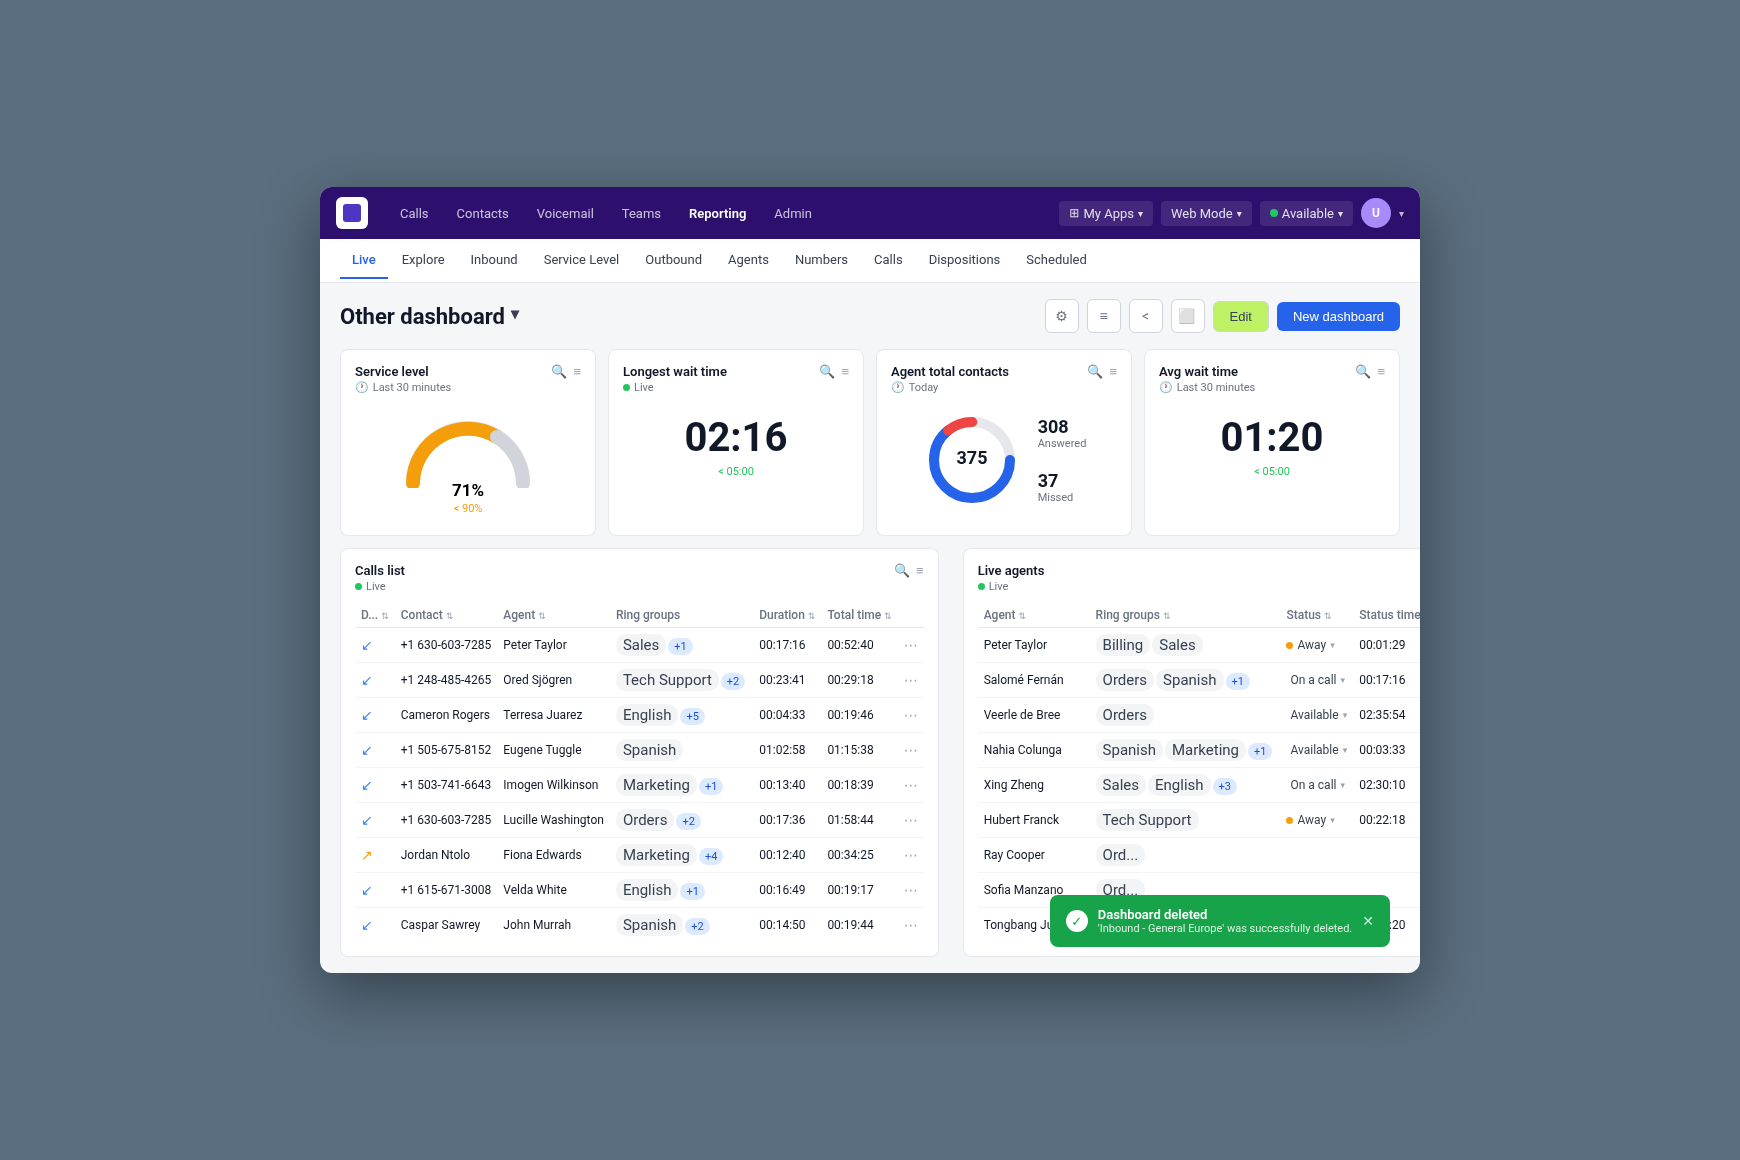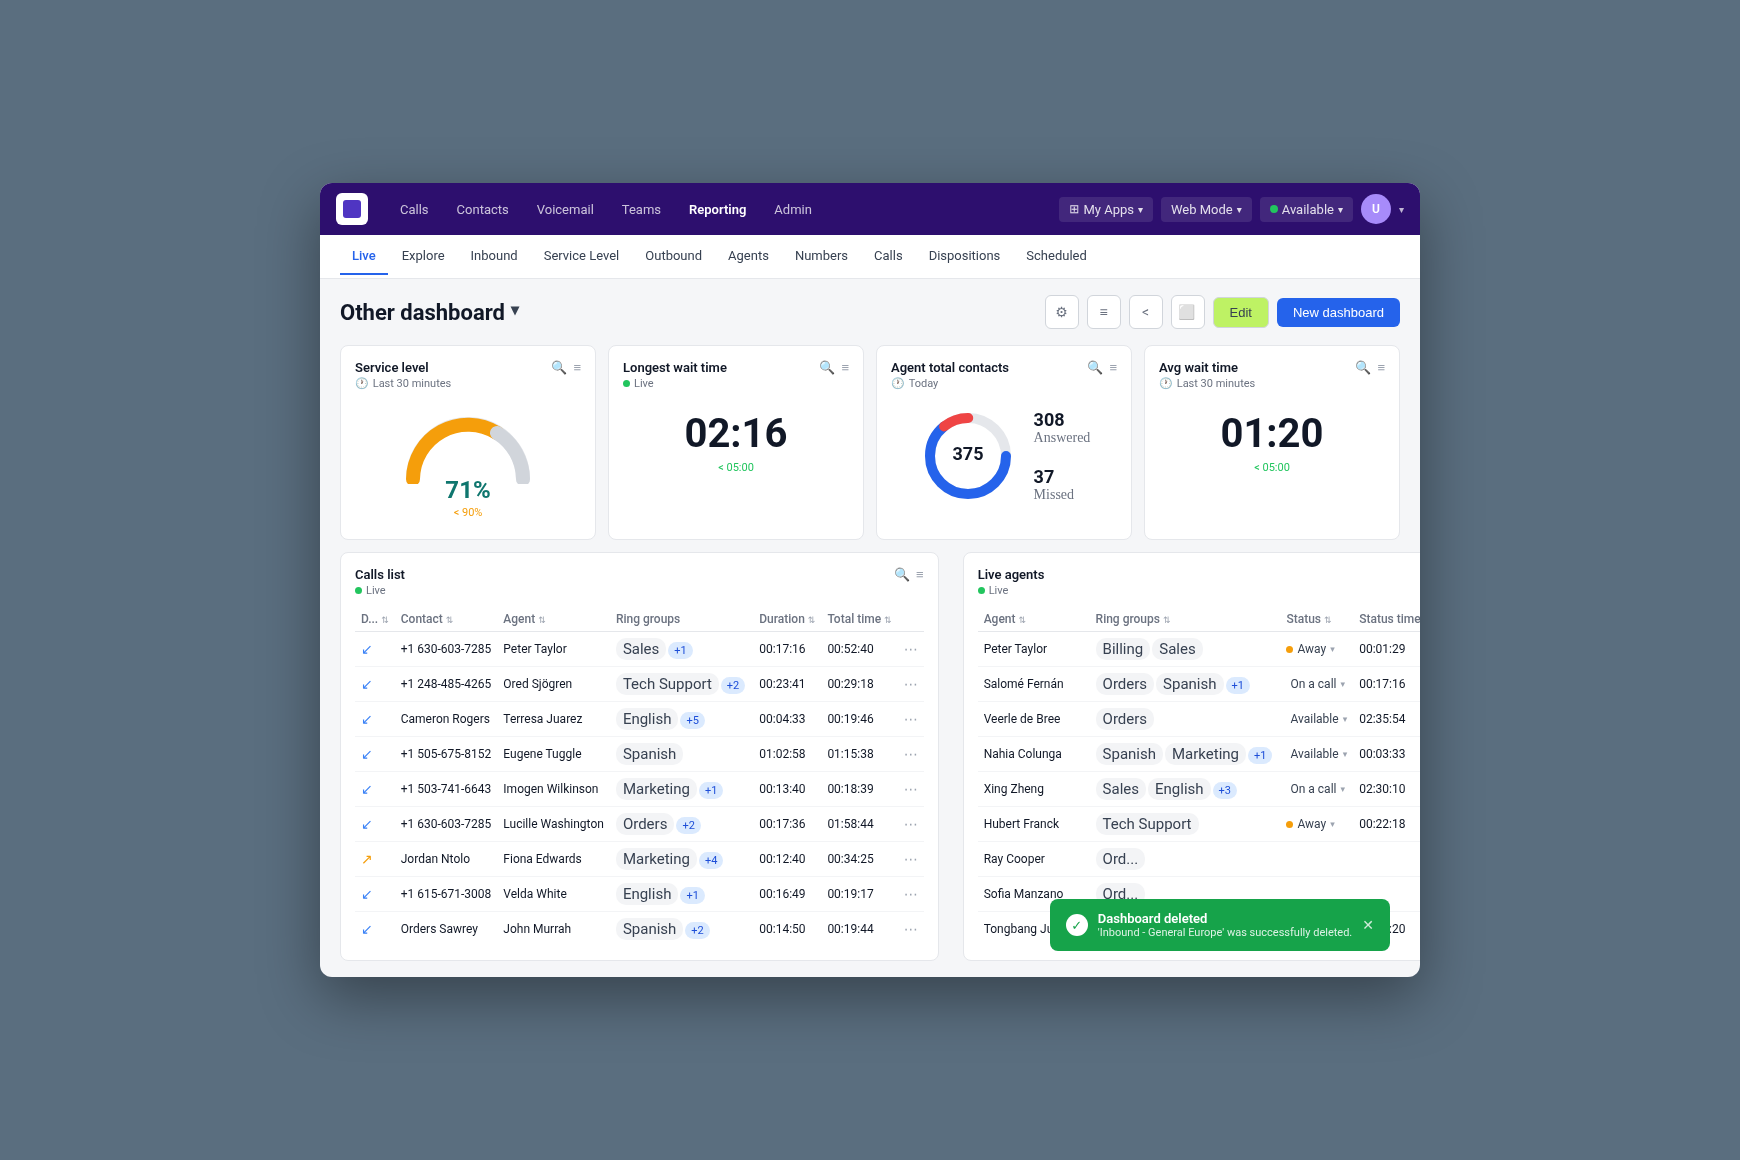--- a/index.html
+++ b/index.html
@@ -41,35 +41,35 @@
     .metric-card-header { display: flex; align-items: flex-start; justify-content: space-between; margin-bottom: 8px; }
     .metric-card-title { font-size: 13px; font-weight: 600; color: #111827; }
     .metric-card-sub { display: flex; align-items: center; gap: 4px; font-size: 11px; color: #6b7280; margin-top: 2px; }
     .metric-card-actions { display: flex; gap: 6px; }
     .metric-card-icon { color: #9ca3af; font-size: 13px; cursor: pointer; }
     .live-dot { width: 7px; height: 7px; border-radius: 50%; background: #22c55e; flex-shrink: 0; }
 
     
     .gauge-container { display: flex; flex-direction: column; align-items: center; padding: 6px 0; }
     .gauge-svg { width: 140px; height: 80px; }
-    .gauge-value { font-size: 24px; font-weight: 700; color: #0f766e; margin-top: -8px; }
+    .gauge-value { font-size: 17px; font-weight: 700; color: #000000; margin-top: -8px; }
     .gauge-threshold { font-size: 11px; color: #f59e0b; margin-top: 2px; }
 
     
     .big-number-container { display: flex; flex-direction: column; align-items: center; padding: 12px 0; }
     .big-number { font-size: 40px; font-weight: 700; color: #111827; }
     .big-number-threshold { font-size: 11px; color: #22c55e; margin-top: 4px; }
 
     
     .donut-container { display: flex; align-items: center; justify-content: center; gap: 16px; padding: 8px 0; }
     .donut-svg { width: 100px; height: 100px; }
     .donut-stats { display: flex; flex-direction: column; gap: 20px; }
     .donut-stat { }
     .donut-stat-num { font-size: 18px; font-weight: 700; color: #111827; }
-    .donut-stat-label { font-size: 14px; color: #6b7280; font-family: Liberation Serif, serif; }
+    .donut-stat-label { font-size: 11px; color: #6b7280; }
 
     
     .bottom-row { display: grid; grid-template-columns: 1fr 1fr; gap: 24px; }
     .list-card { background: #fff; border-radius: 8px; padding: 14px; border: 1px solid #e5e7eb; }
     .list-card-header { display: flex; align-items: flex-start; justify-content: space-between; margin-bottom: 10px; }
     .list-card-title { font-size: 13px; font-weight: 600; color: #111827; }
     .list-card-sub { display: flex; align-items: center; gap: 4px; font-size: 11px; color: #6b7280; margin-top: 2px; }
 
     
     .data-table { width: 100%; border-collapse: collapse; font-size: 12px; }
@@ -369,21 +369,21 @@
     <td><span style="color:#3b82f6; font-size:14px;">↙</span></td>
     <td>+1 615-671-3008</td>
     <td>Velda White</td>
     <td><span class="tag">English</span><span class="tag-extra">+1</span></td>
     <td>00:16:49</td>
     <td>00:19:17</td>
     <td><span class="more-btn">⋯</span></td>
   </tr>
               <tr>
     <td><span style="color:#3b82f6; font-size:14px;">↙</span></td>
-    <td>Orders Sawrey</td>
+    <td>Caspar Sawrey</td>
     <td>John Murrah</td>
     <td><span class="tag">Spanish</span><span class="tag-extra">+2</span></td>
     <td>00:14:50</td>
     <td>00:19:44</td>
     <td><span class="more-btn">⋯</span></td>
   </tr>
             </tbody>
         </table>
       </div>
 

